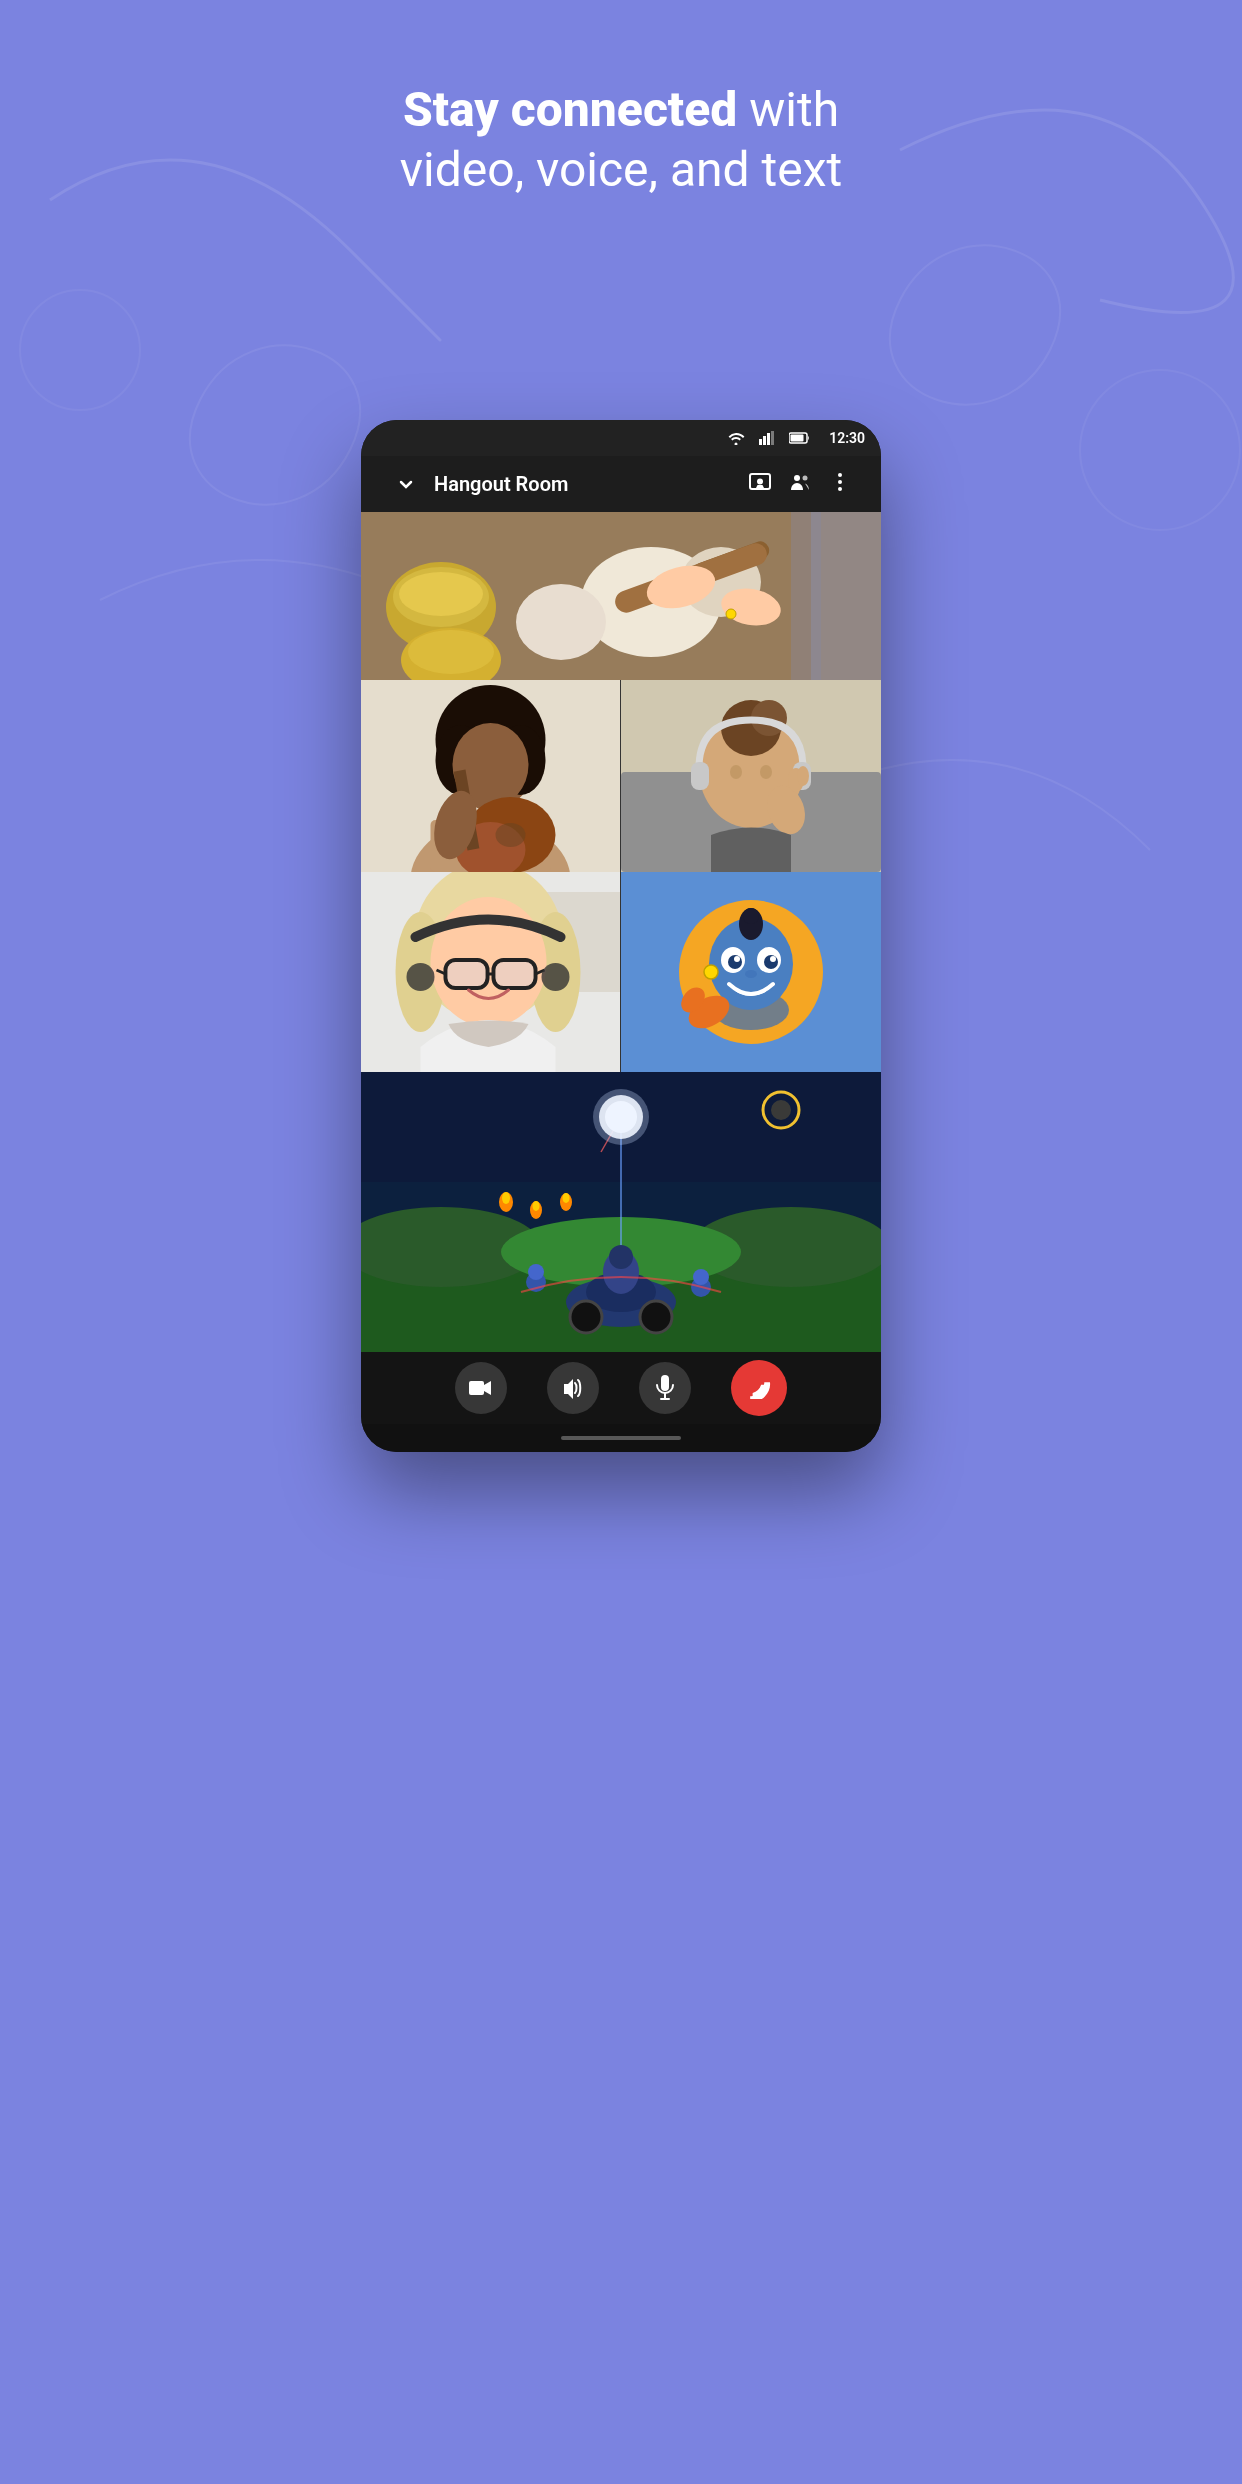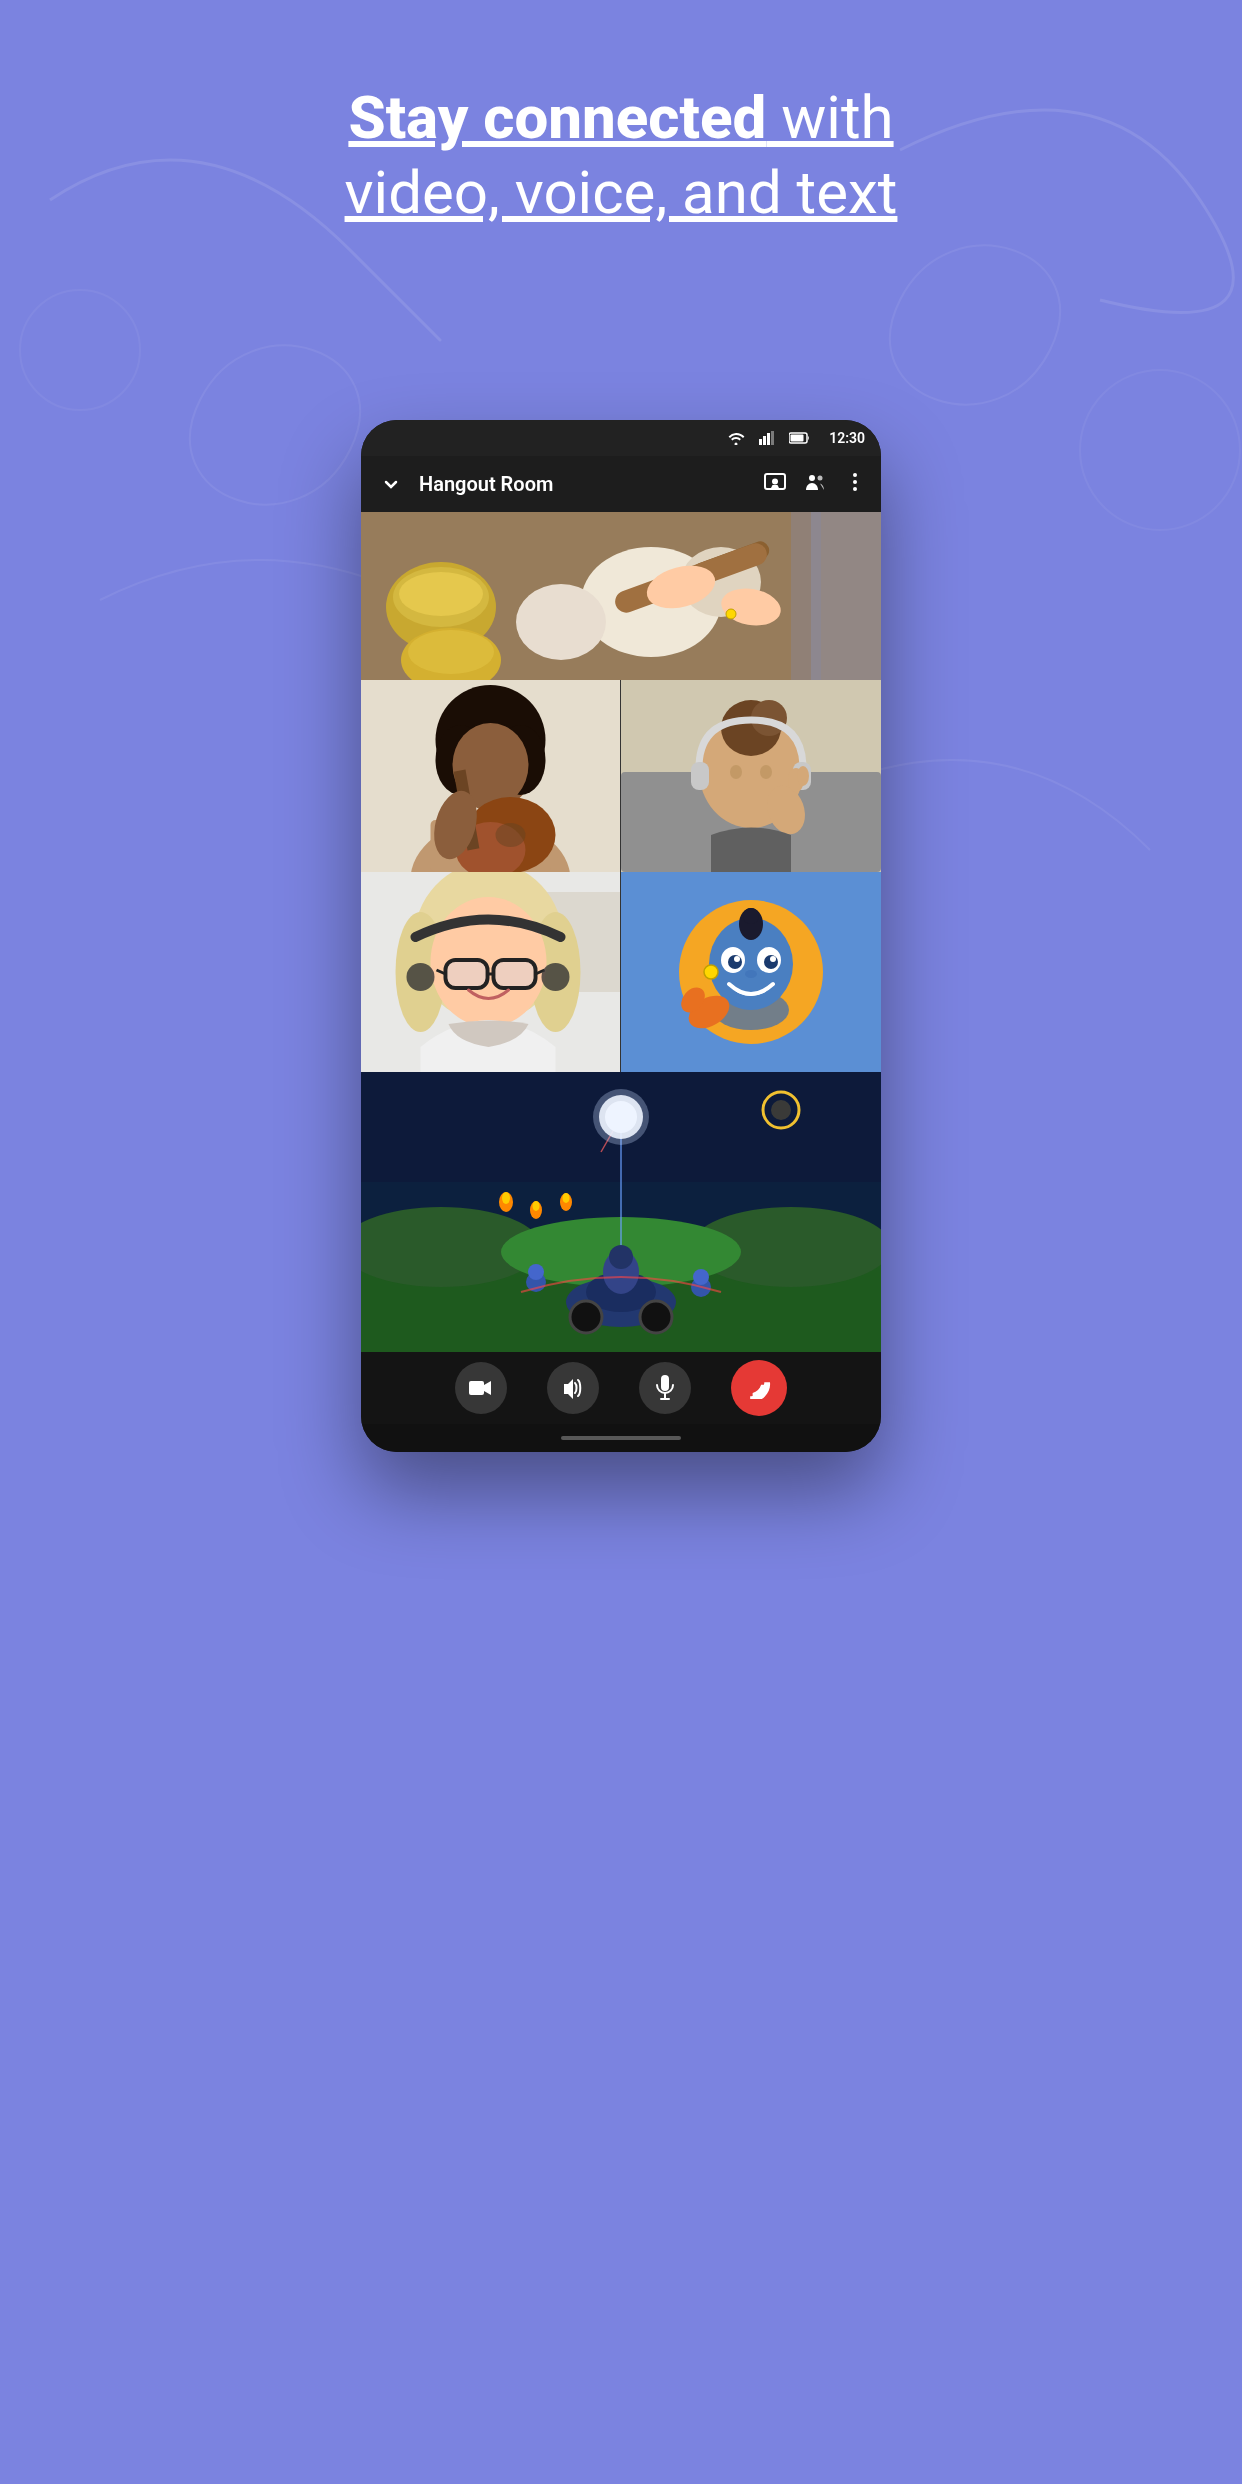--- a/index.html
+++ b/index.html
@@ -22,24 +22,23 @@
     }
 
     
     .hero-text {
       position: absolute;
       top: 80px;
       left: 0;
       right: 0;
       text-align: center;
       color: white;
-      font-size: 60px;
+      font-size: 48px;
       line-height: 1.25;
       padding: 0 60px;
-      text-decoration: underline;
     }
     .hero-text strong {
       font-weight: 800;
     }
     .hero-text span {
       font-weight: 400;
     }
 
     
     .phone-wrapper {
@@ -75,21 +74,21 @@
       font-weight: 600;
       margin-left: 4px;
     }
 
     
     .app-header {
       background: rgba(30,30,30,0.9);
       height: 56px;
       display: flex;
       align-items: center;
-      padding: 0 14px;
+      padding: 0 29px;
       gap: 12px;
     }
 
     .app-header .chevron-btn {
       color: white;
       font-size: 20px;
       width: 32px;
       height: 32px;
       display: flex;
       align-items: center;

